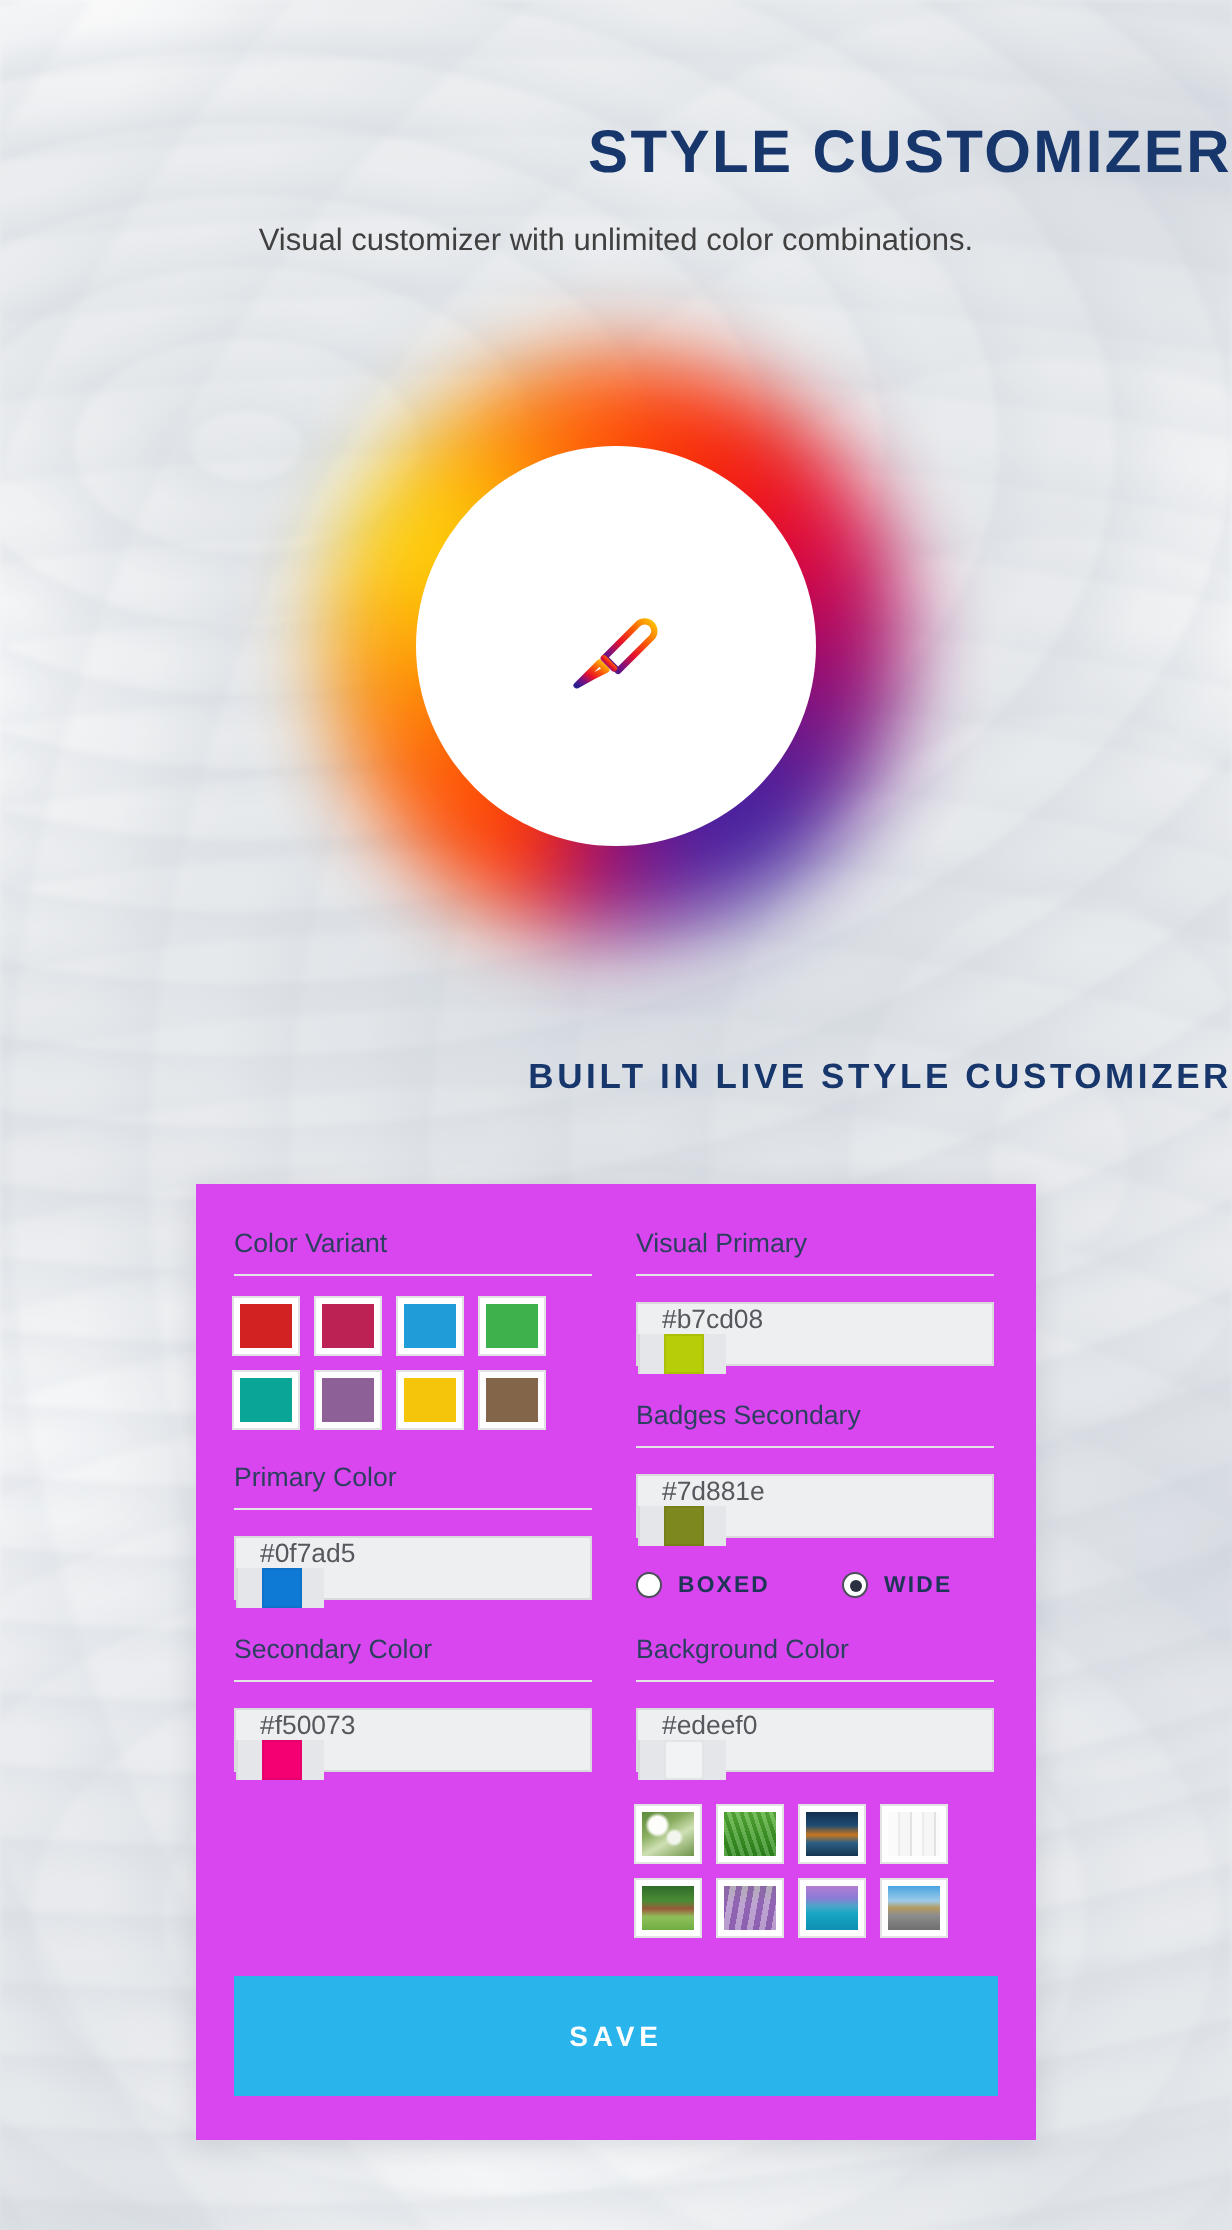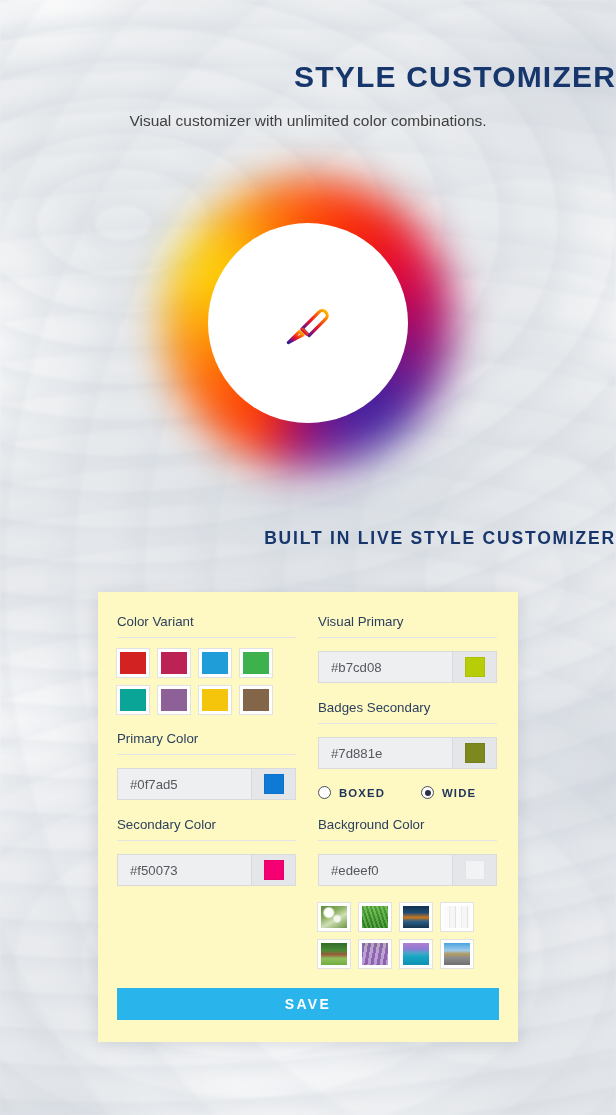--- a/index.html
+++ b/index.html
@@ -129,21 +129,21 @@
     font-size: 17.5px;
     font-weight: 700;
     letter-spacing: 1.8px;
     margin-top: 60px;
   }
 
   
   .panel {
     width: 420px;
     margin: 43px auto 0;
-    background: #fef9c3;
+    background: #d946ef;
     box-shadow: 0 2px 14px rgba(40,50,70,.13);
     padding: 22px 19px 22px;
   }
   .cols {
     display: flex;
     gap: 22px;
   }
   .col { width: 179px; }
 
   .field-label {
@@ -170,20 +170,21 @@
     cursor: pointer;
   }
 
   
   .color-row {
     display: flex;
     height: 32px;
     border: 1px solid #d9dadc;
     background: #eeeff1;
     margin-bottom: 17px;
+    flex-direction: column;
   }
   .color-row input {
     flex: 1;
     border: 0;
     background: transparent;
     padding-left: 12px;
     font-family: "Liberation Sans", sans-serif;
     font-size: 13.2px;
     color: #55585d;
     outline: none;
@@ -252,21 +253,21 @@
     cursor: pointer;
     background-size: cover;
     background-position: center;
   }
 
   
   .save-btn {
     display: block;
     width: 100%;
     margin-top: 20px;
-    height: 32px;
+    height: 60px;
     border: 0;
     background: #2ab4ec;
     color: #ffffff;
     font-family: "Liberation Sans", sans-serif;
     font-size: 14px;
     font-weight: 700;
     letter-spacing: 2.4px;
     cursor: pointer;
   }
 </style>

